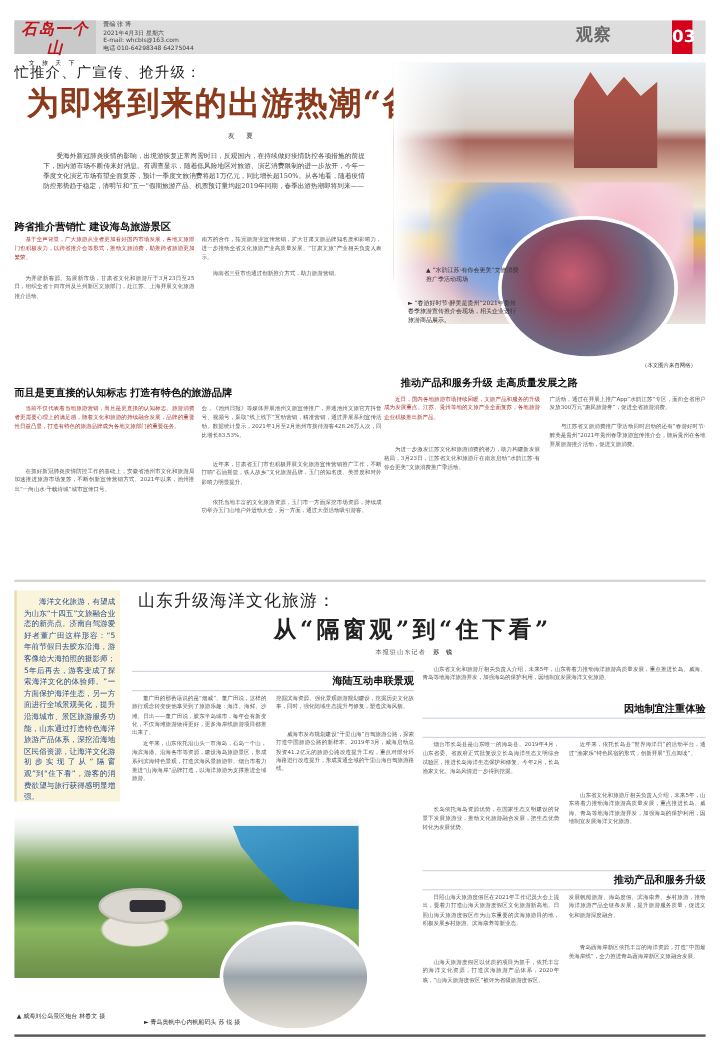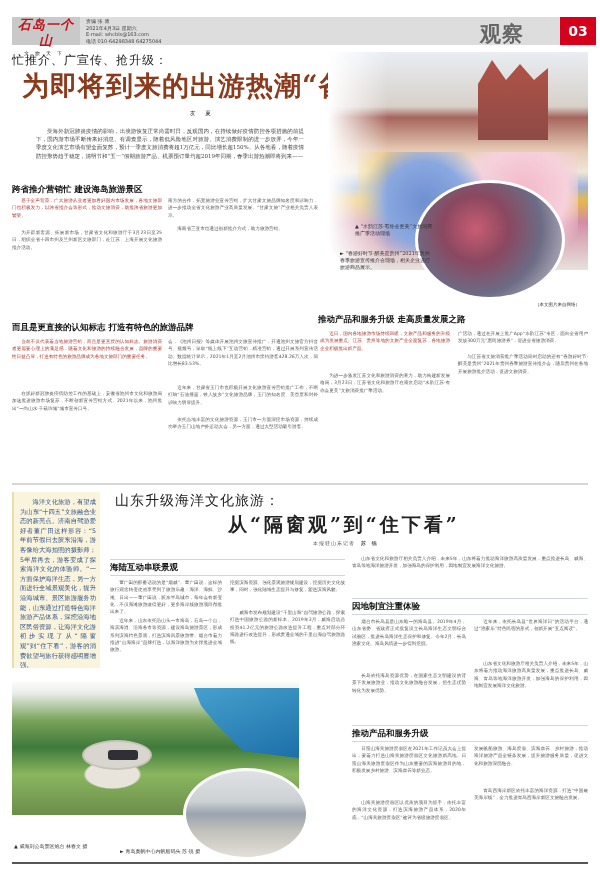--- a/index.html
+++ b/index.html
@@ -4,22 +4,22 @@
 <style>
   *{box-sizing:border-box;margin:0;padding:0}
   html,body{width:600px;height:878px;background:#fff;overflow:hidden}
   body{font-family:"DejaVu Serif",serif;color:#333;position:relative}
   .abs{position:absolute}
   .masthead{left:12px;top:17px;width:576px;height:28px;background:#ddd}
   .logo{left:12px;top:17px;width:68px;height:28px;background:#c9c9c9;text-align:center}
   .logo .t{font-family:"DejaVu Serif",serif;color:#c0141b;font-size:13px;font-weight:bold;line-height:16px;font-style:italic;letter-spacing:1px}
   .logo .s{font-size:5px;color:#222;letter-spacing:6px;line-height:8px}
   .meta{left:86px;top:18px;font-family:"DejaVu Sans",sans-serif;font-size:5px;line-height:6.5px;color:#444}
-  .section{left:480px;top:20px;font-size:21px;font-weight:bold;color:#666;letter-spacing:1px}
-  .pagenum{left:560px;top:17px;width:36px;height:28px;background:#d4001c;color:#fff;font-family:"DejaVu Sans",sans-serif;font-weight:bold;font-size:14px;text-align:center;line-height:28px}
+  .section{left:480px;top:20px;font-size:14px;font-weight:bold;color:#666;letter-spacing:1px}
+  .pagenum{left:560px;top:17px;width:17px;height:28px;background:#d4001c;color:#fff;font-family:"DejaVu Sans",sans-serif;font-weight:bold;font-size:14px;text-align:center;line-height:28px}
   .kicker1{left:12px;top:52px;font-size:12px;color:#222;letter-spacing:1px}
   .head1{left:22px;top:68px;font-size:27px;font-weight:bold;color:#8b3a1c;letter-spacing:1px;white-space:nowrap}
   .byline1{left:190px;top:110px;font-size:5.5px;color:#333;letter-spacing:4px}
   .lead{left:36px;top:127px;width:268px;font-size:5.5px;line-height:8.2px;color:#444;text-indent:2em;text-align:justify}
   .photo1{left:328px;top:52px;width:260px;height:218px;border-radius:0 0 0 40px;
     background:linear-gradient(180deg,#e9eef3 0%,#d7d0c9 25%,#a6655c 30%,#e6c9b4 45%,#efe7d6 55%,#9cb3da 62%,#e7b94a 68%,#d28da6 78%,#e8e2dc 100%)}
   .photo1 .bld{position:absolute;left:150px;top:8px;width:70px;height:80px;background:linear-gradient(#b05348,#8d4a45);clip-path:polygon(0 30%,20% 0,40% 25%,60% 5%,80% 25%,100% 10%,100% 100%,0 100%)}
   .photo1 .flowers{position:absolute;left:30px;top:100px;width:220px;height:100px;background:radial-gradient(circle at 30% 50%,#6f8fd0 0,#8aa8e0 25%,transparent 40%),radial-gradient(circle at 75% 40%,#f2b8c8 0,#f6d1dc 25%,transparent 40%),radial-gradient(circle at 15% 30%,#f1c34b 0,transparent 25%)}
   .photo1-fade{left:328px;top:52px;width:60px;height:218px;background:linear-gradient(90deg,#fff,rgba(255,255,255,0))}
   .photo2{left:415px;top:180px;width:150px;height:120px;border-radius:50%;background:radial-gradient(circle at 40% 40%,#c85d72 0,#8a4860 30%,#6c6c86 60%,#d9d2d4 100%);border:3px solid #fff}
@@ -29,21 +29,21 @@
   .sub{font-family:"DejaVu Sans",sans-serif;font-weight:bold;font-size:8.5px;color:#111;white-space:nowrap}
   .col{font-family:"DejaVu Sans",sans-serif;font-size:4.6px;line-height:7.3px;color:#555;text-align:justify;text-indent:2em;overflow:hidden}
   .col.red{color:#a3362c}
   .rule{height:2px;background:#d6d6d6}
   .sidebox{left:12px;top:492px;width:88px;height:176px;background:#fbf4dc;border-left:2px solid #e9ddb0}
   .sidebox .txt{padding:5px 4px 4px 6px;font-family:"DejaVu Sans",sans-serif;font-size:6.3px;line-height:9.6px;color:#2a4f8a;text-indent:2em;text-align:justify}
   .kicker2{left:115px;top:492px;font-size:14px;color:#222;letter-spacing:1px}
   .head2{left:228px;top:512px;font-size:19px;font-weight:bold;color:#222;letter-spacing:3px;white-space:nowrap}
   .byline2{left:313px;top:540px;font-family:"DejaVu Sans",sans-serif;font-size:5px;color:#555;letter-spacing:1px}
   .byline2 b{margin-left:6px;letter-spacing:2px}
-  .subc{font-family:"DejaVu Sans",sans-serif;font-weight:bold;font-size:8.5px;color:#111;text-align:left}
+  .subc{font-family:"DejaVu Sans",sans-serif;font-weight:bold;font-size:8.5px;color:#111;text-align:right}
   .thinrule{height:1px;background:#cfd6e0}
   .coast{left:12px;top:680px;width:287px;height:135px;
     background:radial-gradient(ellipse at 35% 70%,#e8e4dc 0 10%,transparent 11%),linear-gradient(180deg,#fff 0%,#e7ece6 10%,#79a35a 30%,#3f7a3b 50%,#8ab65f 70%,#6b8d4a 100%)}
   .coast .sea{position:absolute;right:0;top:8px;width:140px;height:70px;background:linear-gradient(160deg,#4ba6d2,#1c6fa8);clip-path:polygon(25% 0,100% 0,100% 100%,60% 90%,40% 50%,30% 25%)}
   .coast .gun{position:absolute;left:70px;top:60px;width:70px;height:30px;border-radius:50%;background:#d9d6cf;border:2px solid #c8c3b8}
   .coast .gun::after{content:"";position:absolute;left:24px;top:8px;width:30px;height:10px;background:#2f2f35;border-radius:3px}
   .city{left:183px;top:768px;width:126px;height:92px;border-radius:50%;background:linear-gradient(180deg,#dfe2e4 0%,#cdd1d3 35%,#9aa4ad 50%,#c2c1bb 70%,#e4e0d8 100%);border:3px solid #fff}
   .cap3{left:14px;top:843px;font-size:5px;color:#333}
   .cap4{left:120px;top:848px;font-size:5px;color:#333}
   .bottomrule{left:12px;top:862px;width:576px;height:2px;background:#555}
@@ -86,21 +86,21 @@
 <div class="abs col" style="left:168px;top:197px;width:150px;height:28px;text-indent:0">南方的合作，拓宽旅游业宣传营销，扩大甘肃文旅品牌知名度和影响力，进一步推动全省文化旅游产业高质量发展。“甘肃文旅”产业相关负责人表示。</div>
 <div class="abs col" style="left:168px;top:225px;width:150px;height:84px">海南省三亚市也通过创新推介方式，助力旅游营销。</div>
 
 <div class="abs sub" style="left:12px;top:322px">而且是更直接的认知标志  打造有特色的旅游品牌</div>
 <div class="abs col red" style="left:12px;top:338px;width:150px;height:44px">当前不仅代表着当地旅游营销，而且是更直接的认知标志。旅游消费者更需要心理上的满足感，随着文化和旅游的持续融合发展，品牌的重要性日益凸显，打造有特色的旅游品牌成为各地文旅部门的重要任务。</div>
 <div class="abs col" style="left:12px;top:390px;width:150px;height:80px">在抓好新冠肺炎疫情防控工作的基础上，安徽省池州市文化和旅游局加速推进旅游市场复苏，不断创新宣传营销方式。2021年以来，池州推出“一尚山水·千载诗城”城市宣传口号。</div>
 <div class="abs col" style="left:168px;top:338px;width:150px;height:44px;text-indent:0">会，《池州日报》等媒体开展池州文旅宣传推广，开通池州文旅官方抖音号、视频号，采取“线上线下”互动营销，精准营销，通过开展系列宣传活动。数据统计显示，2021年1月至2月池州市接待游客428.26万人次，同比增长83.53%。</div>
 <div class="abs col" style="left:168px;top:384px;width:150px;height:30px">近年来，甘肃省玉门市也积极开展文化旅游宣传营销推广工作，不断打响“石油摇篮，铁人故乡”文化旅游品牌，玉门的知名度、美誉度和对外影响力明显提升。</div>
 <div class="abs col" style="left:168px;top:416px;width:150px;height:54px">依托当地丰富的文化旅游资源，玉门市一方面深挖市场资源，持续成功举办玉门山地户外运动大会，另一方面，通过大型活动吸引游客。</div>
 
-<div class="abs sub" style="left:318px;top:314px">推动产品和服务升级  走高质量发展之路</div>
+<div class="abs sub" style="left:334px;top:314px">推动产品和服务升级  走高质量发展之路</div>
 <div class="abs col red" style="left:320px;top:330px;width:130px;height:36px">近日，国内各地旅游市场持续回暖，文旅产品和服务的升级成为发展重点。江苏、贵州等地的文旅产业全面复苏，各地旅游企业积极推出新产品。</div>
 <div class="abs col" style="left:320px;top:372px;width:130px;height:98px">为进一步激发江苏文化和旅游消费的潜力，助力构建新发展格局，3月23日，江苏省文化和旅游厅在南京启动“水韵江苏·有你会更美”文旅消费推广季活动。</div>
 <div class="abs col" style="left:458px;top:330px;width:130px;height:22px;text-indent:0">广活动，通过在开展上推广App“水韵江苏”专区，面向全省用户发放300万元“惠民旅游券”，促进全省旅游消费。</div>
 <div class="abs col" style="left:458px;top:353px;width:130px;height:117px">与江苏省文旅消费推广季活动同时启动的还有“春游好时节·醉美是贵州”2021年贵州春季旅游宣传推介会，随后贵州在各地开展旅游推介活动，促进文旅消费。</div>
 
 <div class="abs rule" style="left:12px;top:483px;width:576px"></div>
 
 <div class="abs sidebox">
   <div class="txt">海洋文化旅游，有望成为山东“十四五”文旅融合业态的新亮点。济南自驾游爱好者董广田这样形容：“5年前节假日去胶东沿海，游客像给大海拍照的摄影师；5年后再去，游客变成了探索海洋文化的体验师。”一方面保护海洋生态，另一方面进行全域景观美化，提升沿海城市、景区旅游服务功能，山东通过打造特色海洋旅游产品体系，深挖沿海地区民俗资源，让海洋文化游初步实现了从“隔窗观”到“住下看”，游客的消费欲望与旅行获得感明显增强。</div>
 </div>
@@ -114,21 +114,21 @@
 <div class="abs subc" style="left:110px;top:562px;width:235px">海陆互动串联景观</div>
 <div class="abs thinrule" style="left:110px;top:575px;width:235px"></div>
 <div class="abs col" style="left:110px;top:579px;width:112px;height:36px">董广田的那番话说的是“烟威”。董广田说，这样的旅行观念转变使他享受到了旅游乐趣：海洋、海鲜、沙滩、日出——董广田说，胶东半岛城市，每年会有新变化，不仅海滩旅游做得更好，更多海岸线旅游项目都推出来了。</div>
 <div class="abs col" style="left:110px;top:617px;width:112px;height:60px">近年来，山东依托沿山头一市海岛，石岛一个山，海滨海港、沿海各市等资源，建设海岛旅游景区，形成系列滨海特色景观，打造滨海风景旅游带。烟台市着力推进“山海海岸”品牌打造，以海洋旅游为支撑推进全域旅游。</div>
 <div class="abs col" style="left:230px;top:579px;width:115px;height:28px;text-indent:0">挖掘滨海资源、强化景观旅游规划建设，挖掘历史文化故事，同时，强化陆域生态提升与修复，塑造滨海风貌。</div>
 <div class="abs col" style="left:230px;top:609px;width:115px;height:68px">威海市发布规划建设“千里山海”自驾旅游公路，探索打造中国旅游公路的新样本。2019年3月，威海启动总投资41.2亿元的旅游公路改造提升工程，重点对部分环海路进行改造提升，形成贯通全域的千里山海自驾旅游路线。</div>
 
 <div class="abs col" style="left:352px;top:555px;width:236px;height:36px">山东省文化和旅游厅相关负责人介绍，未来5年，山东将着力推动海洋旅游高质量发展，重点推进长岛、威海、青岛等地海洋旅游开发，加强海岛的保护利用，因地制宜发展海洋文化旅游。</div>
 
 <div class="abs thinrule" style="left:352px;top:598px;width:236px"></div>
-<div class="abs subc" style="left:352px;top:601px;width:236px">因地制宜注重体验</div>
+<div class="abs subc" style="left:352px;top:585px;width:236px">因地制宜注重体验</div>
 <div class="abs thinrule" style="left:352px;top:614px;width:236px"></div>
 <div class="abs col" style="left:352px;top:618px;width:114px;height:52px">烟台市长岛县是山东唯一的海岛县。2019年4月，山东省委、省政府正式批复设立长岛海洋生态文明综合试验区，推进长岛海洋生态保护和修复。今年2月，长岛渔家文化、海岛风情进一步得到挖掘。</div>
 <div class="abs col" style="left:352px;top:672px;width:114px;height:45px">长岛依托海岛资源优势，在国家生态文明建设的背景下发展旅游业，推动文化旅游融合发展，把生态优势转化为发展优势。</div>
 <div class="abs col" style="left:474px;top:618px;width:114px;height:40px">近年来，依托长岛县“世界海洋日”的活动平台，通过“渔家乐”特色民宿的形式，创新开展“五点阅读”。</div>
 <div class="abs col" style="left:474px;top:660px;width:114px;height:57px">山东省文化和旅游厅相关负责人介绍，未来5年，山东将着力推动海洋旅游高质量发展，重点推进长岛、威海、青岛等地海洋旅游开发，加强海岛的保护利用，因地制宜发展海洋文化旅游。</div>
 
 <div class="abs thinrule" style="left:352px;top:725px;width:236px"></div>
 <div class="abs subc" style="left:352px;top:728px;width:236px">推动产品和服务升级</div>
 <div class="abs thinrule" style="left:352px;top:741px;width:236px"></div>
 <div class="abs col" style="left:352px;top:745px;width:114px;height:52px">日照山海天旅游度假区在2021年工作记员大会上提出，要着力打造山海天旅游度假区文化旅游新高地。日照山海天旅游度假区作为山东重要的滨海旅游目的地，积极发展乡村旅游、滨海康养等新业态。</div>

